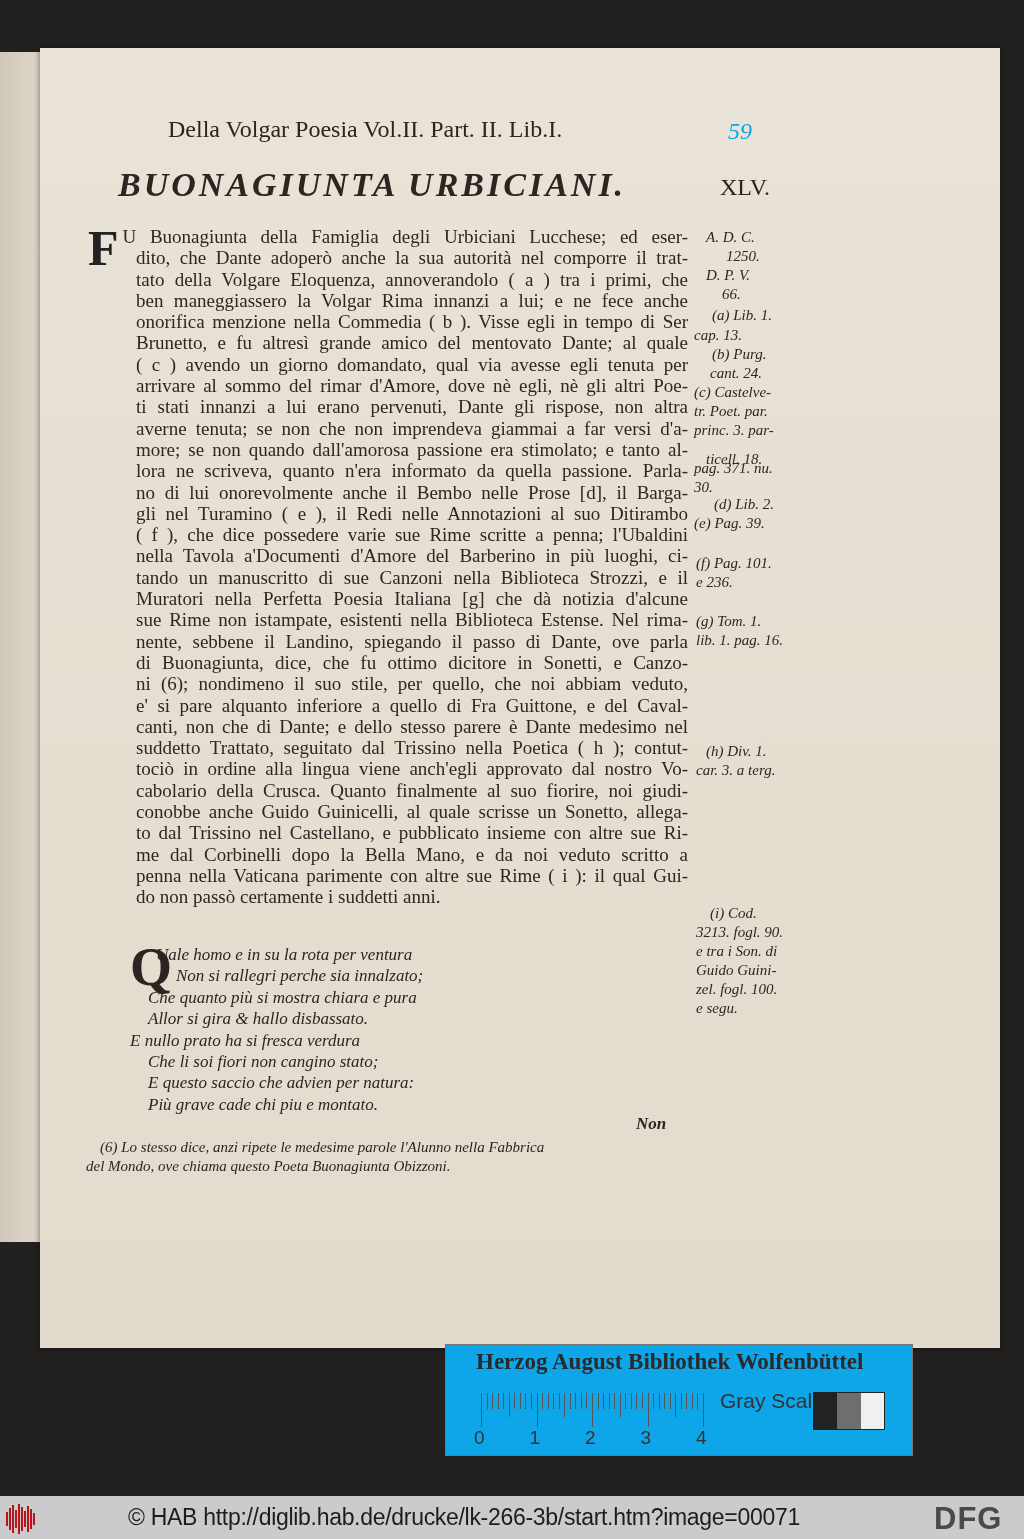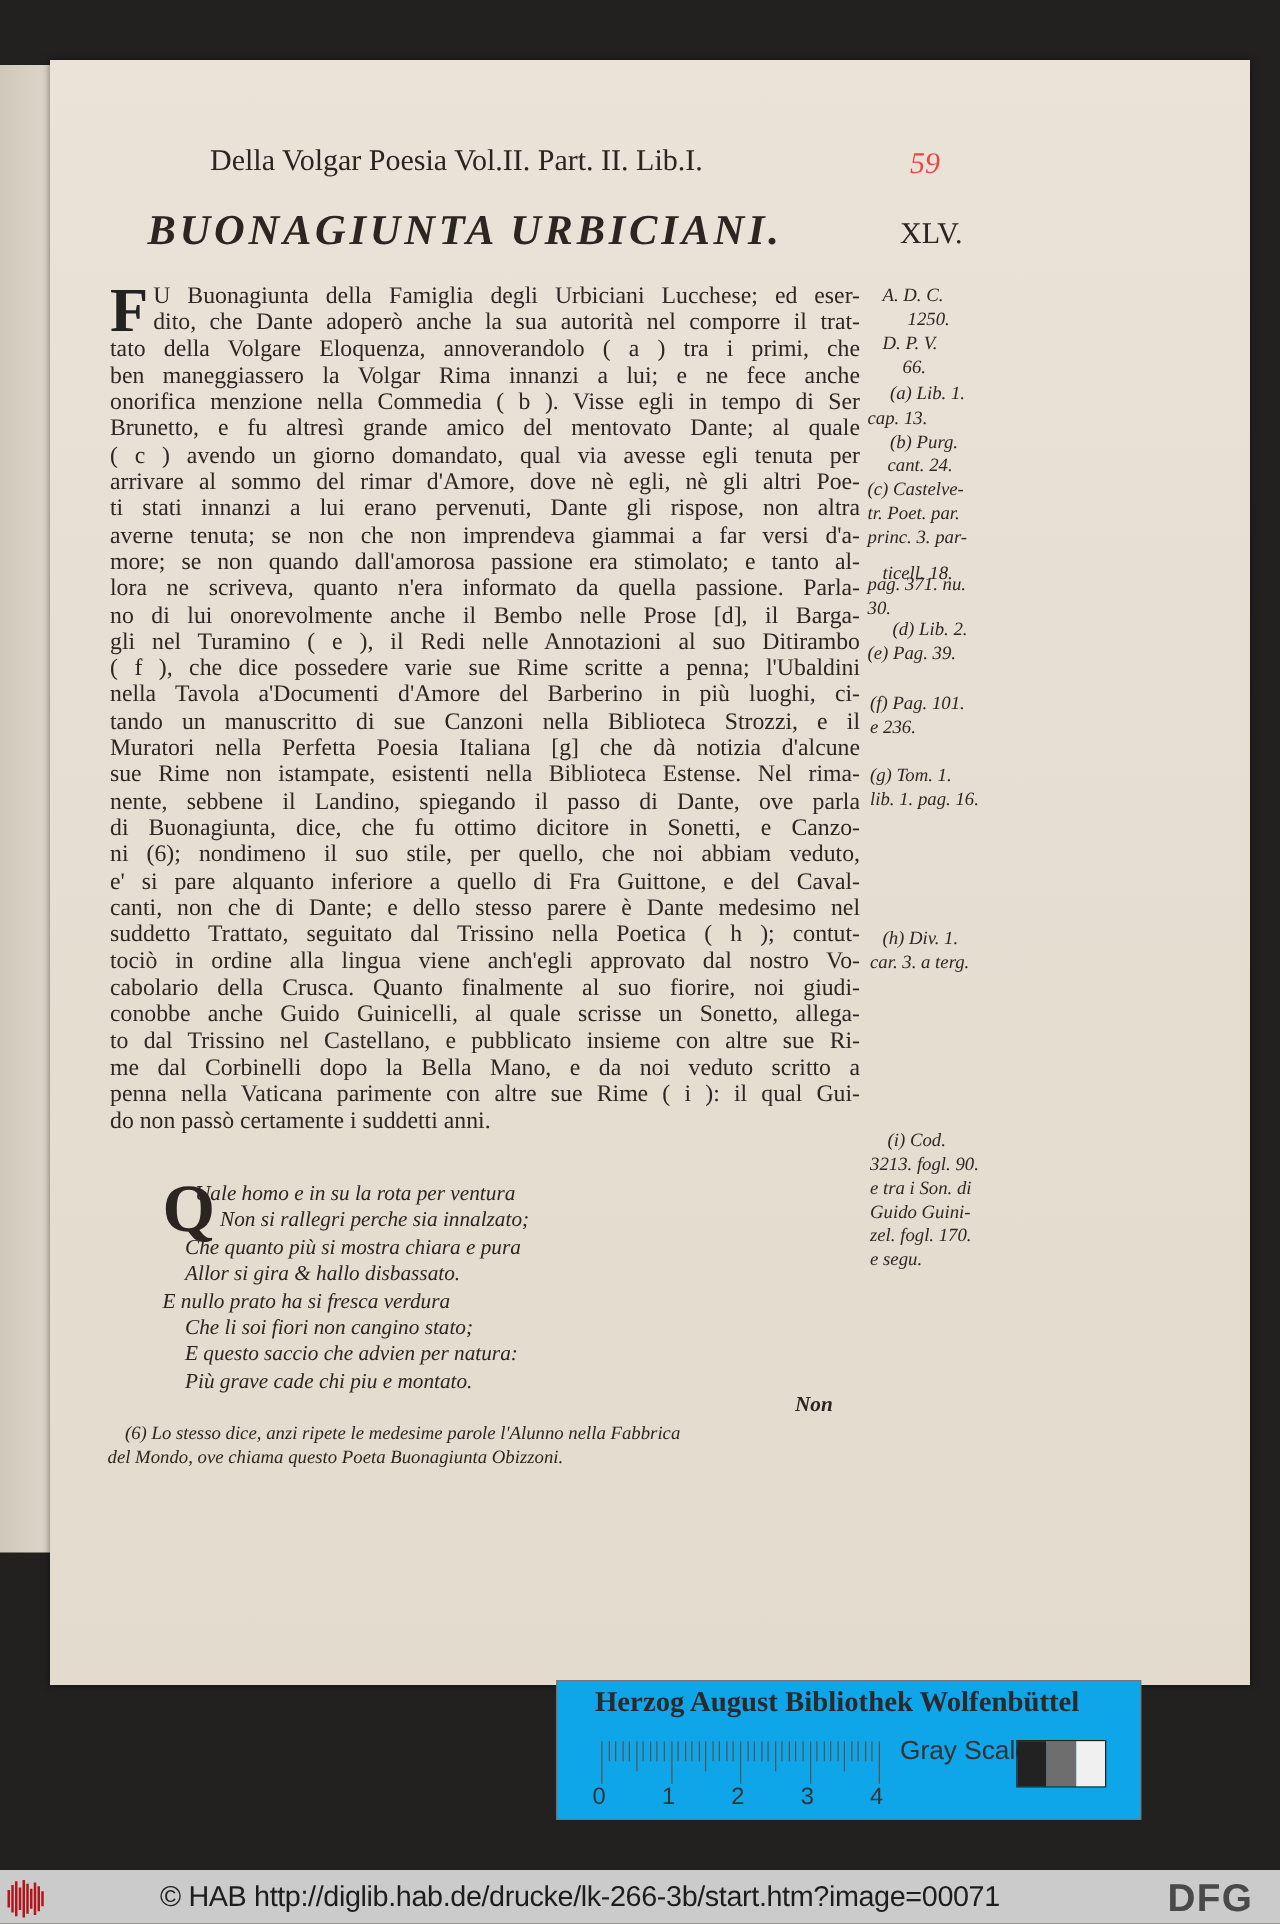--- a/index.html
+++ b/index.html
@@ -17,31 +17,31 @@
   }
   .page {
     position:absolute; left:40px; top:48px; width:960px; height:1300px;
     background:#e6e0d4;
     background-image:linear-gradient(180deg,#e9e3d8 0%,#e4ded1 60%,#e2dbce 100%);
     box-shadow:0 0 6px rgba(0,0,0,.5);
   }
   .running-head {
     position:absolute; left:168px; top:116px; font-size:24px; color:#2a2520; letter-spacing:0;
   }
-  .page-number { position:absolute; left:728px; top:118px; font-size:24px; font-style:italic; color:#ef4444; }
+  .page-number { position:absolute; left:728px; top:118px; font-size:24px; font-style:italic; color:#0ea5e9; }
   .title {
     position:absolute; left:118px; top:166px; font-size:34px; font-style:italic; font-weight:bold;
     letter-spacing:3px; color:#2b2622;
   }
   .roman { position:absolute; left:720px; top:174px; font-size:24px; color:#2a2520; }
   .body {
     position:absolute; left:88px; top:226px; width:600px;
     font-size:19px; line-height:21.3px; color:#2c2723; text-align:justify;
   }
-  .body .line { display:block; white-space:nowrap; text-align:justify; text-align-last:justify; height:21.3px; overflow:visible; }
+  .body .line { display:block; white-space:nowrap; text-align:justify; text-align-last:justify; height:21.3px; overflow:visible;margin-left:48px; }
   .body .line.last { text-align-last:left; }
   .dropcap { float:left; font-size:50px; line-height:40px; font-weight:bold; margin:2px 4px 0 0; color:#222; }
   .margin-notes {
     position:absolute; left:694px; top:228px; width:140px; font-size:15px; line-height:19px;
     font-style:italic; color:#2c2723;
   }
   .mn { display:block; white-space:nowrap; }
   .poem {
     position:absolute; left:130px; top:944px; font-size:17px; line-height:21.4px; font-style:italic; color:#2a2520;
   }
@@ -148,21 +148,21 @@
     <span class="mn" style="position: absolute; top: 326px; left: 2px;">(f) Pag. 101.</span>
     <span class="mn" style="position: absolute; top: 345px; left: 2px;">e 236.</span>
     <span class="mn" style="position: absolute; top: 384px; left: 2px;">(g) Tom. 1.</span>
     <span class="mn" style="position: absolute; top: 403px; left: 2px;">lib. 1. pag. 16.</span>
     <span class="mn" style="position: absolute; top: 514px; left: 12px;">(h) Div. 1.</span>
     <span class="mn" style="position: absolute; top: 533px; left: 2px;">car. 3. a terg.</span>
     <span class="mn" style="position: absolute; top: 676px; left: 16px;">(i) Cod.</span>
     <span class="mn" style="position: absolute; top: 695px; left: 2px;">3213. fogl. 90.</span>
     <span class="mn" style="position: absolute; top: 714px; left: 2px;">e tra i Son. di</span>
     <span class="mn" style="position: absolute; top: 733px; left: 2px;">Guido Guini-</span>
-    <span class="mn" style="position: absolute; top: 752px; left: 2px;">zel. fogl. 170.</span>
+    <span class="mn" style="position: absolute; top: 752px; left: 2px;">zel. fogl. 100.</span>
     <span class="mn" style="position: absolute; top: 771px; left: 2px;">e segu.</span>
   </div>
 
 <div class="poem">
   <span class="cap">Q</span>
   <div id="poem-lines">
       <span class="v indent" style="padding-left: 26px;">Uale homo e in su la rota per ventura</span>
       <span class="v indent">Non si rallegri perche sia innalzato;</span>
       <span class="v indent2">Che quanto più si mostra chiara e pura</span>
       <span class="v indent2">Allor si gira &amp; hallo disbassato.</span>

